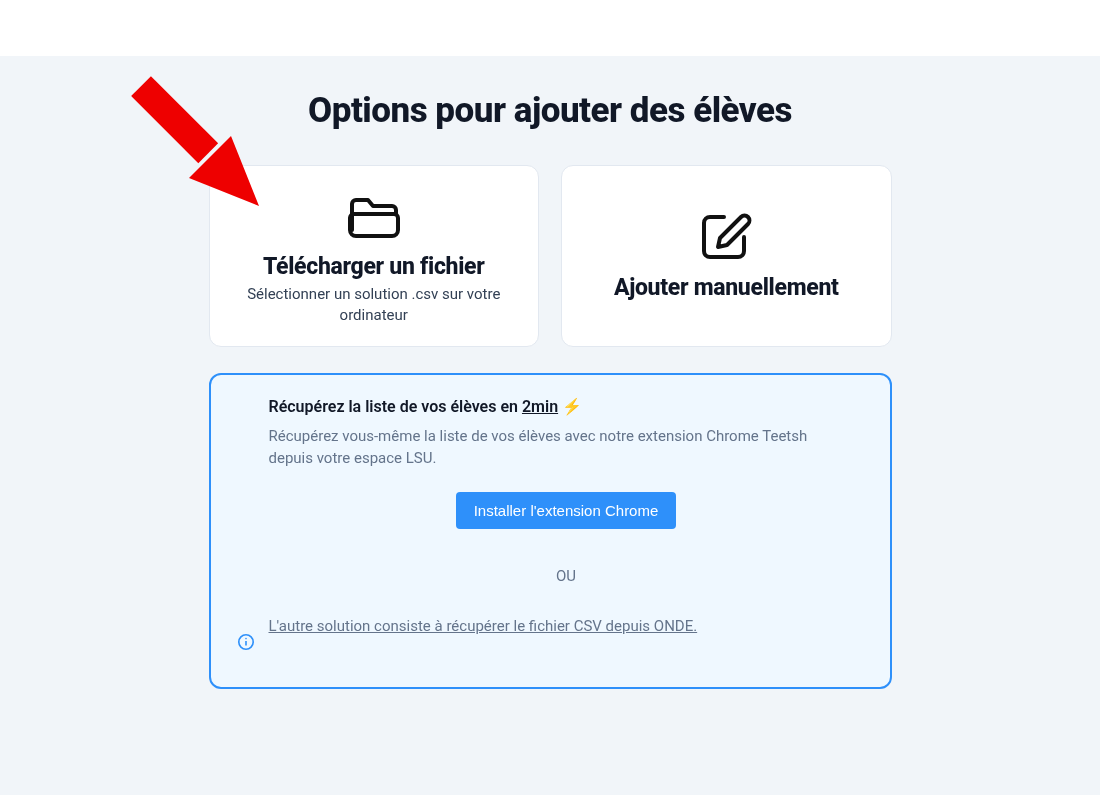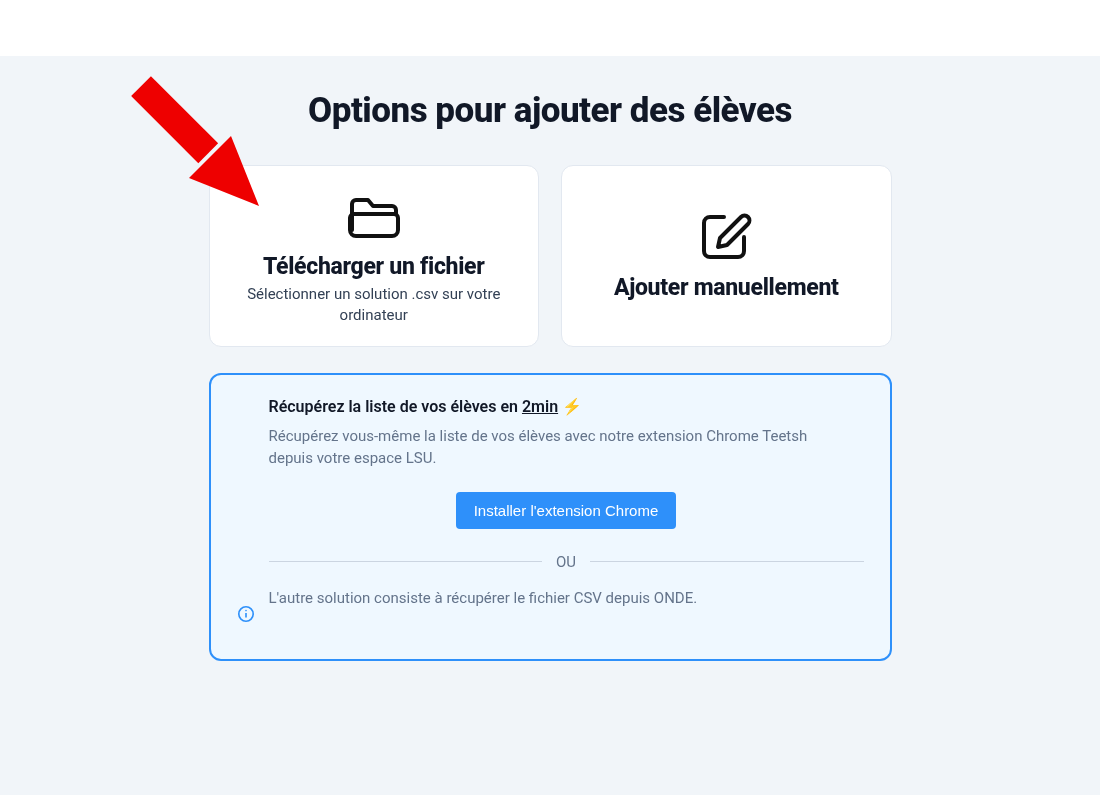--- a/index.html
+++ b/index.html
@@ -114,34 +114,36 @@
     font-size: 15px;
     font-weight: 500;
     padding: 10px 18px;
     cursor: pointer;
   }
   .divider-row {
     display: flex;
     align-items: center;
     gap: 14px;
     margin: 24px 0 18px 0;
+    flex-direction: column;
   }
   .divider-line {
     flex: 1;
     height: 1px;
     background: #cbd5e1;
   }
   .divider-label {
     color: #64748b;
     font-size: 15px;
   }
   .alt-desc {
     font-size: 15px;
     color: #64748b;
     margin-bottom: 16px;
+    text-decoration: underline;
   }
   .link {
     display: block;
     text-align: center;
     color: #0f172a;
     font-size: 15px;
     font-weight: 600;
     text-decoration: underline;
     cursor: pointer;
   }

